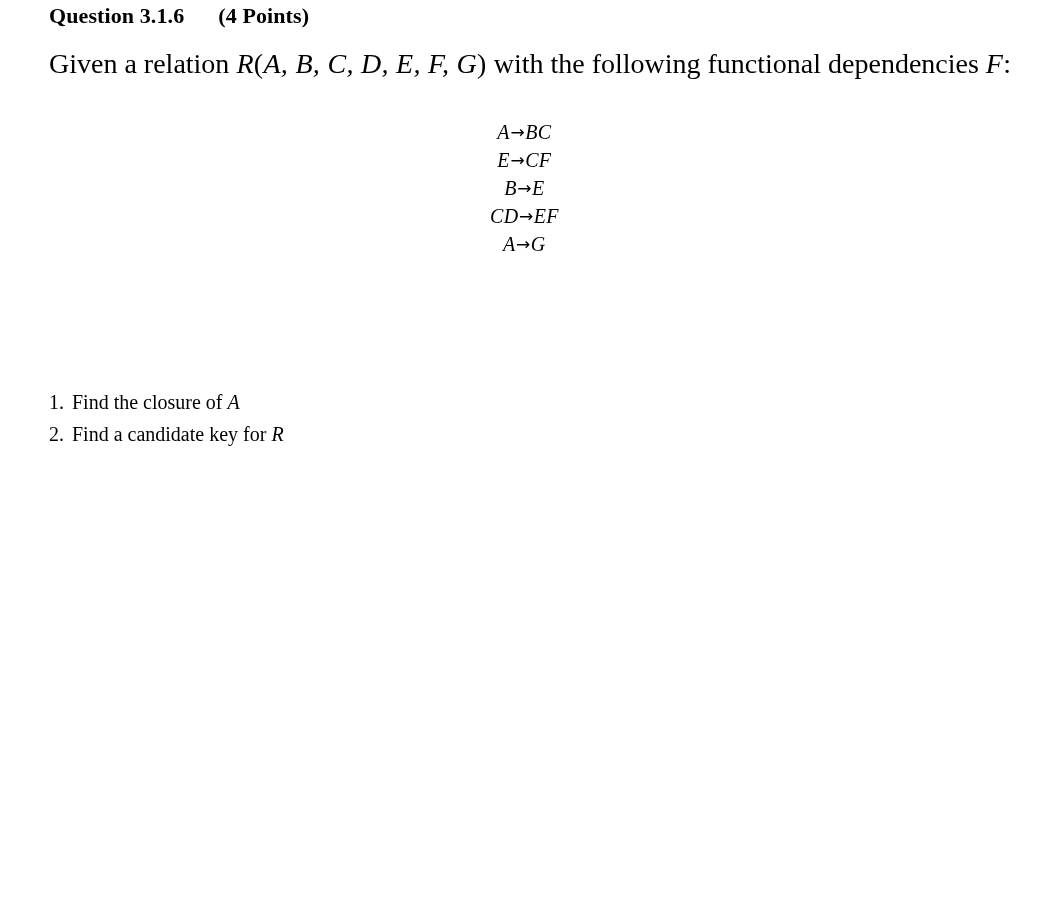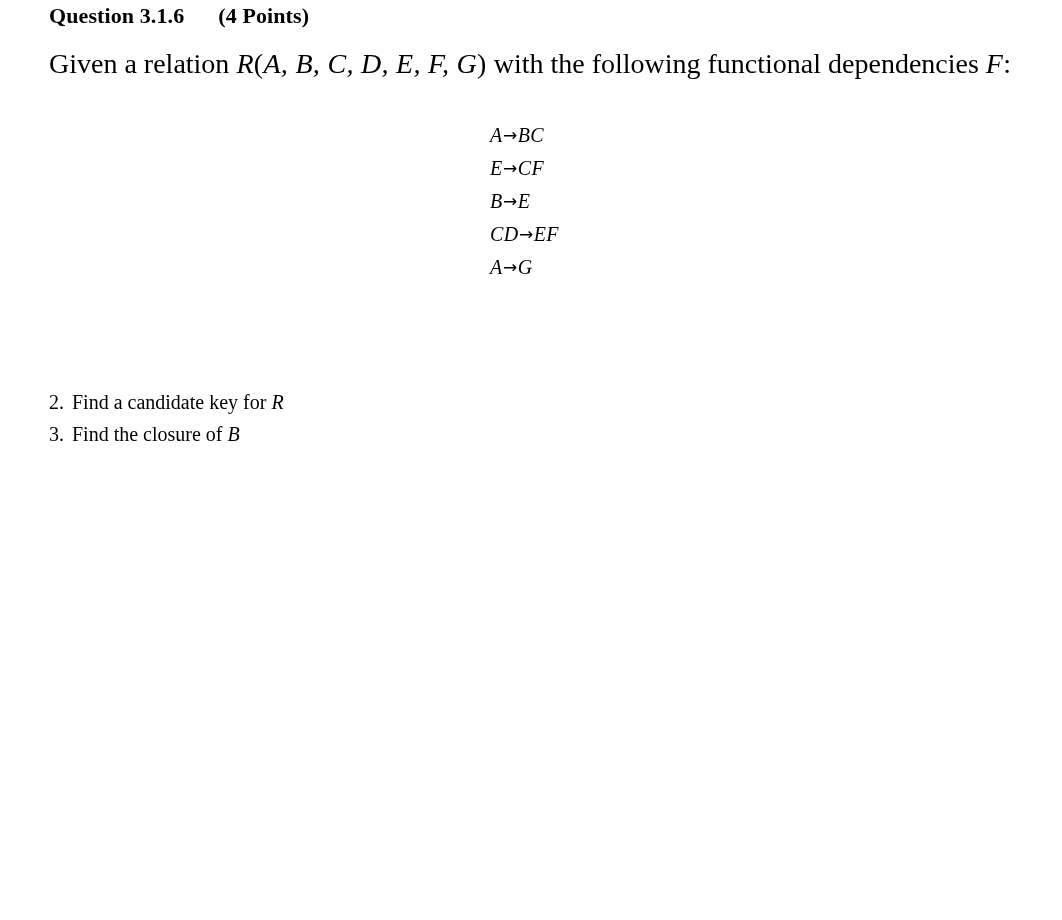--- a/index.html
+++ b/index.html
@@ -61,24 +61,25 @@
   }
 
   
   .fd-block {
     position: absolute;
     left: 490px;
     top: 119px;
   }
   .fd-line {
     font-size: 20px;
-    line-height: 32px;
+    line-height: 27px;
     font-style: italic;
     white-space: nowrap;
     letter-spacing: 0.3px;
+    text-align: center;
   }
   .arrow {
     font-style: normal;
     font-family: "DejaVu Sans", sans-serif;
     font-size: 17px;
     letter-spacing: 0;
     position: relative;
     top: -1px;
     margin: 0 0.5px;
   }
@@ -123,21 +124,21 @@
     <div class="fd-line"><span>B</span><span class="arrow">→</span><span>E</span></div>
 
     <div class="fd-line"><span>CD</span><span class="arrow">→</span><span>EF</span></div>
 
     <div class="fd-line"><span>A</span><span class="arrow">→</span><span>G</span></div>
 
   </div>
 
   <div class="task-list">
 
+    <div class="task-item"><span class="task-num">1.</span><span class="task-text">Find the closure of </span><span class="mi">A</span></div>
 
     <div class="task-item"><span class="task-num">2.</span><span class="task-text">Find a candidate key for </span><span class="mi">R</span></div>
 
-    <div class="task-item"><span class="task-num">3.</span><span class="task-text">Find the closure of </span><span class="mi">B</span></div>
 
 
   </div>
 
 </div>
 
 </body></html>

